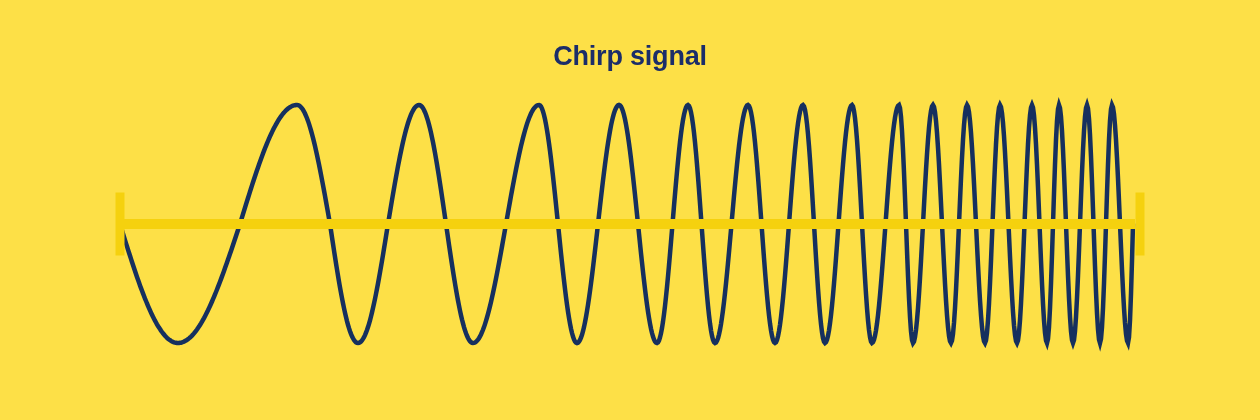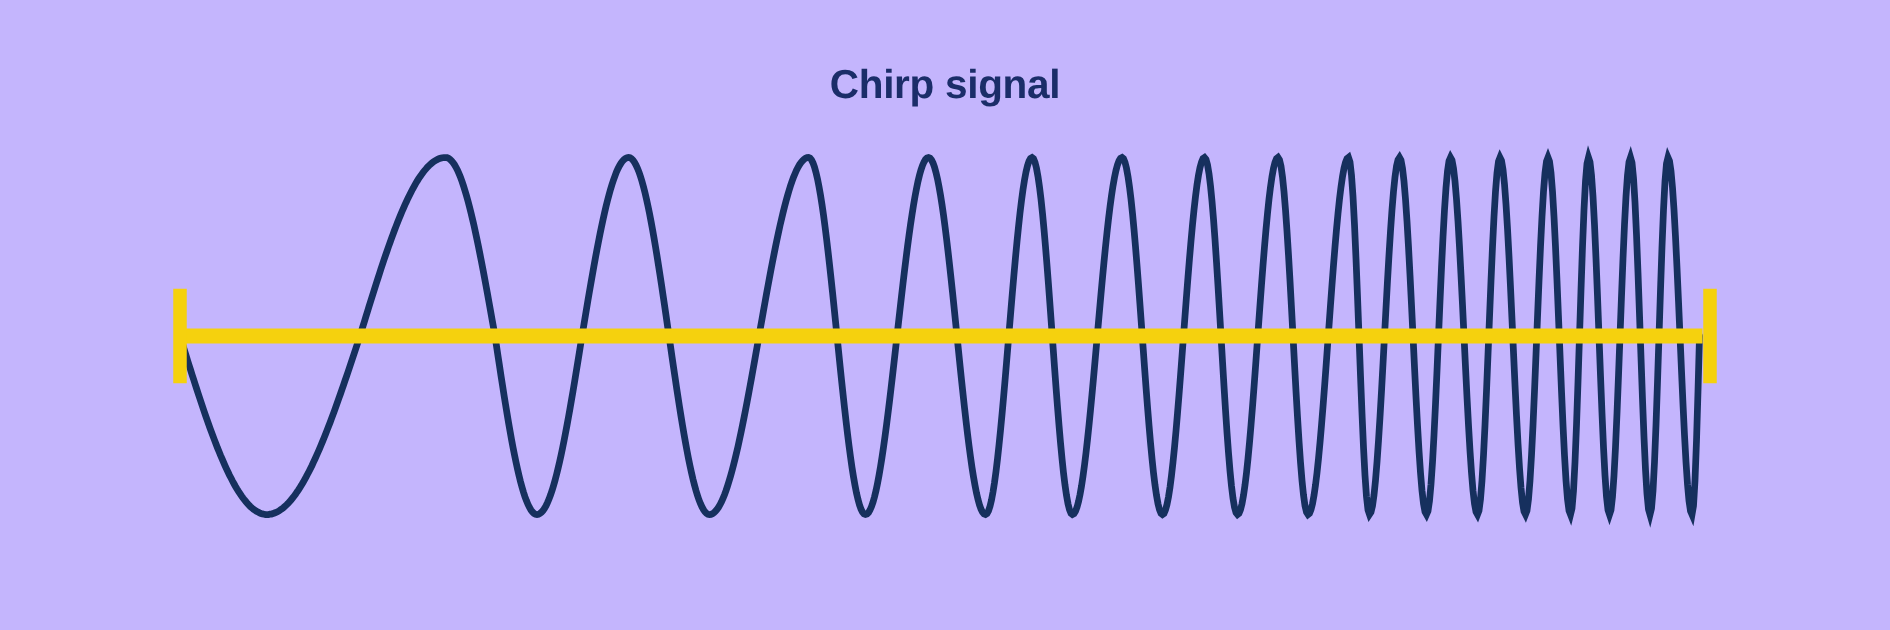--- a/index.html
+++ b/index.html
@@ -22,21 +22,21 @@
   }
   .chart-svg {
     position: absolute;
     top: 0;
     left: 0;
   }
 </style>
 </head>
 <body>
 
-<div class="stage" style="background: #c4b5fd;">
+<div class="stage" style="background: #fde047;">
   <svg class="chart-svg" width="1260" height="420" viewBox="0 0 1260 420" xmlns="http://www.w3.org/2000/svg">
     <path fill="none" stroke-linecap="round" d="M120,224.0 L121,227.2 L122,230.4 L123,233.7 L124,236.9 L125,240.1 L126,243.3 L127,246.4 L128,249.6 L129,252.7 L130,255.8 L131,258.9 L132,262.0 L133,265.0 L134,268.0 L135,271.0 L136,274.0 L137,276.9 L138,279.7 L139,282.6 L140,285.4 L141,288.1 L142,290.8 L143,293.4 L144,296.0 L145,298.6 L146,301.0 L147,303.5 L148,305.8 L149,308.1 L150,310.4 L151,312.6 L152,314.7 L153,316.8 L154,318.7 L155,320.7 L156,322.5 L157,324.3 L158,326.0 L159,327.6 L160,329.1 L161,330.6 L162,332.0 L163,333.3 L164,334.5 L165,335.7 L166,336.8 L167,337.8 L168,338.7 L169,339.5 L170,340.2 L171,340.9 L172,341.4 L173,341.9 L174,342.3 L175,342.6 L176,342.8 L177,343.0 L178,343.0 L179,343.0 L180,342.8 L181,342.7 L182,342.4 L183,342.0 L184,341.6 L185,341.1 L186,340.6 L187,339.9 L188,339.2 L189,338.4 L190,337.5 L191,336.6 L192,335.6 L193,334.5 L194,333.4 L195,332.1 L196,330.8 L197,329.5 L198,328.0 L199,326.6 L200,325.0 L201,323.4 L202,321.7 L203,319.9 L204,318.1 L205,316.2 L206,314.3 L207,312.3 L208,310.3 L209,308.1 L210,306.0 L211,303.8 L212,301.5 L213,299.2 L214,296.8 L215,294.4 L216,292.0 L217,289.5 L218,286.9 L219,284.4 L220,281.8 L221,279.1 L222,276.4 L223,273.7 L224,270.9 L225,268.1 L226,265.3 L227,262.5 L228,259.6 L229,256.7 L230,253.8 L231,250.9 L232,248.0 L233,245.0 L234,242.0 L235,239.0 L236,236.0 L237,233.0 L238,230.0 L239,227.0 L240,224.0 L241,220.7 L242,217.4 L243,214.2 L244,210.9 L245,207.7 L246,204.4 L247,201.2 L248,198.0 L249,194.8 L250,191.6 L251,188.5 L252,185.4 L253,182.3 L254,179.2 L255,176.2 L256,173.2 L257,170.3 L258,167.4 L259,164.5 L260,161.7 L261,158.9 L262,156.2 L263,153.5 L264,150.9 L265,148.3 L266,145.8 L267,143.4 L268,141.0 L269,138.7 L270,136.4 L271,134.3 L272,132.1 L273,130.1 L274,128.1 L275,126.2 L276,124.4 L277,122.6 L278,120.9 L279,119.3 L280,117.8 L281,116.4 L282,115.0 L283,113.7 L284,112.6 L285,111.4 L286,110.4 L287,109.5 L288,108.6 L289,107.9 L290,107.2 L291,106.6 L292,106.1 L293,105.7 L294,105.4 L295,105.2 L296,105.0 L297,105.0 L298,105.1 L299,105.5 L300,106.2 L301,107.2 L302,108.4 L303,109.8 L304,111.5 L305,113.5 L306,115.8 L307,118.2 L308,120.9 L309,123.9 L310,127.1 L311,130.5 L312,134.1 L313,137.9 L314,141.9 L315,146.1 L316,150.4 L317,155.0 L318,159.7 L319,164.5 L320,169.5 L321,174.6 L322,179.8 L323,185.1 L324,190.5 L325,195.9 L326,201.5 L327,207.1 L328,212.7 L329,218.3 L330,224.0 L331,230.7 L332,237.3 L333,243.9 L334,250.5 L335,256.9 L336,263.3 L337,269.5 L338,275.6 L339,281.6 L340,287.3 L341,292.9 L342,298.2 L343,303.3 L344,308.1 L345,312.7 L346,317.0 L347,321.1 L348,324.8 L349,328.2 L350,331.2 L351,333.9 L352,336.3 L353,338.3 L354,340.0 L355,341.3 L356,342.3 L357,342.8 L358,343.0 L359,342.8 L360,342.3 L361,341.5 L362,340.4 L363,338.9 L364,337.2 L365,335.1 L366,332.7 L367,330.0 L368,327.1 L369,323.8 L370,320.3 L371,316.5 L372,312.4 L373,308.1 L374,303.6 L375,298.9 L376,293.9 L377,288.8 L378,283.5 L379,278.0 L380,272.4 L381,266.6 L382,260.8 L383,254.8 L384,248.7 L385,242.6 L386,236.4 L387,230.2 L388,224.0 L389,218.0 L390,212.0 L391,206.0 L392,200.0 L393,194.2 L394,188.4 L395,182.7 L396,177.1 L397,171.6 L398,166.2 L399,161.1 L400,156.0 L401,151.2 L402,146.5 L403,142.0 L404,137.7 L405,133.7 L406,129.9 L407,126.3 L408,123.0 L409,120.0 L410,117.2 L411,114.6 L412,112.4 L413,110.5 L414,108.8 L415,107.4 L416,106.4 L417,105.6 L418,105.2 L419,105.0 L420,105.2 L421,105.8 L422,106.8 L423,108.2 L424,110.0 L425,112.2 L426,114.7 L427,117.7 L428,120.9 L429,124.6 L430,128.5 L431,132.8 L432,137.4 L433,142.3 L434,147.5 L435,152.9 L436,158.6 L437,164.5 L438,170.6 L439,176.9 L440,183.3 L441,189.9 L442,196.6 L443,203.3 L444,210.2 L445,217.1 L446,224.0 L447,230.9 L448,237.8 L449,244.7 L450,251.4 L451,258.1 L452,264.7 L453,271.1 L454,277.4 L455,283.5 L456,289.4 L457,295.1 L458,300.5 L459,305.7 L460,310.6 L461,315.2 L462,319.5 L463,323.4 L464,327.1 L465,330.3 L466,333.3 L467,335.8 L468,338.0 L469,339.8 L470,341.2 L471,342.2 L472,342.8 L473,343.0 L474,342.9 L475,342.5 L476,341.8 L477,340.8 L478,339.6 L479,338.2 L480,336.5 L481,334.5 L482,332.2 L483,329.8 L484,327.1 L485,324.1 L486,320.9 L487,317.5 L488,313.9 L489,310.1 L490,306.1 L491,301.9 L492,297.6 L493,293.0 L494,288.3 L495,283.5 L496,278.5 L497,273.4 L498,268.2 L499,262.9 L500,257.5 L501,252.1 L502,246.5 L503,240.9 L504,235.3 L505,229.7 L506,224.0 L507,218.3 L508,212.7 L509,207.1 L510,201.5 L511,195.9 L512,190.5 L513,185.1 L514,179.8 L515,174.6 L516,169.5 L517,164.5 L518,159.7 L519,155.0 L520,150.4 L521,146.1 L522,141.9 L523,137.9 L524,134.1 L525,130.5 L526,127.1 L527,123.9 L528,120.9 L529,118.2 L530,115.8 L531,113.5 L532,111.5 L533,109.8 L534,108.4 L535,107.2 L536,106.2 L537,105.5 L538,105.1 L539,105.0 L540,105.4 L541,106.6 L542,108.6 L543,111.4 L544,115.0 L545,119.3 L546,124.4 L547,130.1 L548,136.4 L549,143.4 L550,150.9 L551,158.9 L552,167.4 L553,176.2 L554,185.4 L555,194.8 L556,204.4 L557,214.2 L558,224.0 L559,233.8 L560,243.6 L561,253.2 L562,262.6 L563,271.8 L564,280.6 L565,289.1 L566,297.1 L567,304.6 L568,311.6 L569,317.9 L570,323.6 L571,328.7 L572,333.0 L573,336.6 L574,339.4 L575,341.4 L576,342.6 L577,343.0 L578,342.7 L579,341.7 L580,340.0 L581,337.7 L582,334.8 L583,331.2 L584,327.1 L585,322.3 L586,317.0 L587,311.2 L588,304.9 L589,298.2 L590,291.0 L591,283.5 L592,275.6 L593,267.5 L594,259.1 L595,250.5 L596,241.7 L597,232.9 L598,224.0 L599,215.1 L600,206.3 L601,197.5 L602,188.9 L603,180.5 L604,172.4 L605,164.5 L606,157.0 L607,149.8 L608,143.1 L609,136.8 L610,131.0 L611,125.7 L612,120.9 L613,116.8 L614,113.2 L615,110.3 L616,108.0 L617,106.3 L618,105.3 L619,105.0 L620,105.4 L621,106.6 L622,108.6 L623,111.4 L624,115.0 L625,119.3 L626,124.4 L627,130.1 L628,136.4 L629,143.4 L630,150.9 L631,158.9 L632,167.4 L633,176.2 L634,185.4 L635,194.8 L636,204.4 L637,214.2 L638,224.0 L639,233.8 L640,243.6 L641,253.2 L642,262.6 L643,271.8 L644,280.6 L645,289.1 L646,297.1 L647,304.6 L648,311.6 L649,317.9 L650,323.6 L651,328.7 L652,333.0 L653,336.6 L654,339.4 L655,341.4 L656,342.6 L657,343.0 L658,342.4 L659,340.6 L660,337.5 L661,333.4 L662,328.0 L663,321.7 L664,314.3 L665,306.0 L666,296.8 L667,286.9 L668,276.4 L669,265.3 L670,253.8 L671,242.0 L672,230.0 L673,218.0 L674,206.0 L675,194.2 L676,182.7 L677,171.6 L678,161.1 L679,151.2 L680,142.0 L681,133.7 L682,126.3 L683,120.0 L684,114.6 L685,110.5 L686,107.4 L687,105.6 L688,105.0 L689,105.8 L690,108.2 L691,112.2 L692,117.7 L693,124.6 L694,132.8 L695,142.3 L696,152.9 L697,164.5 L698,176.9 L699,189.9 L700,203.3 L701,217.1 L702,230.9 L703,244.7 L704,258.1 L705,271.1 L706,283.5 L707,295.1 L708,305.7 L709,315.2 L710,323.4 L711,330.3 L712,335.8 L713,339.8 L714,342.2 L715,343.0 L716,342.5 L717,340.8 L718,338.2 L719,334.5 L720,329.8 L721,324.1 L722,317.5 L723,310.1 L724,301.9 L725,293.0 L726,283.5 L727,273.4 L728,262.9 L729,252.1 L730,240.9 L731,229.7 L732,218.3 L733,207.1 L734,195.9 L735,185.1 L736,174.6 L737,164.5 L738,155.0 L739,146.1 L740,137.9 L741,130.5 L742,123.9 L743,118.2 L744,113.5 L745,109.8 L746,107.2 L747,105.5 L748,105.0 L749,105.8 L750,108.2 L751,112.2 L752,117.7 L753,124.6 L754,132.8 L755,142.3 L756,152.9 L757,164.5 L758,176.9 L759,189.9 L760,203.3 L761,217.1 L762,230.9 L763,244.7 L764,258.1 L765,271.1 L766,283.5 L767,295.1 L768,305.7 L769,315.2 L770,323.4 L771,330.3 L772,335.8 L773,339.8 L774,342.2 L775,343.0 L776,342.3 L777,340.0 L778,336.3 L779,331.2 L780,324.8 L781,317.0 L782,308.1 L783,298.2 L784,287.3 L785,275.6 L786,263.3 L787,250.5 L788,237.3 L789,224.0 L790,210.7 L791,197.5 L792,184.7 L793,172.4 L794,160.7 L795,149.8 L796,139.9 L797,131.0 L798,123.2 L799,116.8 L800,111.7 L801,108.0 L802,105.7 L803,105.0 L804,106.2 L805,109.8 L806,115.8 L807,123.9 L808,134.1 L809,146.1 L810,159.7 L811,174.6 L812,190.5 L813,207.1 L814,224.0 L815,240.9 L816,257.5 L817,273.4 L818,288.3 L819,301.9 L820,313.9 L821,324.1 L822,332.2 L823,338.2 L824,341.8 L825,343.0 L826,342.2 L827,339.8 L828,335.8 L829,330.3 L830,323.4 L831,315.2 L832,305.7 L833,295.1 L834,283.5 L835,271.1 L836,258.1 L837,244.7 L838,230.9 L839,217.1 L840,203.3 L841,189.9 L842,176.9 L843,164.5 L844,152.9 L845,142.3 L846,132.8 L847,124.6 L848,117.7 L849,112.2 L850,108.2 L851,105.8 L852,105.0 L853,106.5 L854,110.8 L855,118.0 L856,127.7 L857,139.9 L858,154.1 L859,170.0 L860,187.2 L861,205.4 L862,224.0 L863,242.6 L864,260.8 L865,278.0 L866,293.9 L867,308.1 L868,320.3 L869,330.0 L870,337.2 L871,341.5 L872,343.0 L873,342.2 L874,339.8 L875,335.8 L876,330.3 L877,323.4 L878,315.2 L879,305.7 L880,295.1 L881,283.5 L882,271.1 L883,258.1 L884,244.7 L885,230.9 L886,217.1 L887,203.3 L888,189.9 L889,176.9 L890,164.5 L891,152.9 L892,142.3 L893,132.8 L894,124.6 L895,117.7 L896,112.2 L897,108.2 L898,105.8 L899,105.0 L900,108.0 L901,116.8 L902,131.0 L903,149.8 L904,172.4 L905,197.5 L906,224.0 L907,250.5 L908,275.6 L909,298.2 L910,317.0 L911,331.2 L912,340.0 L913,343.0 L914,341.5 L915,337.2 L916,330.0 L917,320.3 L918,308.1 L919,293.9 L920,278.0 L921,260.8 L922,242.6 L923,224.0 L924,205.4 L925,187.2 L926,170.0 L927,154.1 L928,139.9 L929,127.7 L930,118.0 L931,110.8 L932,106.5 L933,105.0 L934,106.8 L935,112.2 L936,120.9 L937,132.8 L938,147.5 L939,164.5 L940,183.3 L941,203.3 L942,224.0 L943,244.7 L944,264.7 L945,283.5 L946,300.5 L947,315.2 L948,327.1 L949,335.8 L950,341.2 L951,343.0 L952,340.7 L953,333.9 L954,322.9 L955,308.1 L956,290.1 L957,269.5 L958,247.2 L959,224.0 L960,200.8 L961,178.5 L962,157.9 L963,139.9 L964,125.1 L965,114.1 L966,107.3 L967,105.0 L968,106.8 L969,112.2 L970,120.9 L971,132.8 L972,147.5 L973,164.5 L974,183.3 L975,203.3 L976,224.0 L977,244.7 L978,264.7 L979,283.5 L980,300.5 L981,315.2 L982,327.1 L983,335.8 L984,341.2 L985,343.0 L986,340.4 L987,332.7 L988,320.3 L989,303.6 L990,283.5 L991,260.8 L992,236.4 L993,211.6 L994,187.2 L995,164.5 L996,144.4 L997,127.7 L998,115.3 L999,107.6 L1000,105.0 L1001,107.0 L1002,113.0 L1003,122.8 L1004,136.1 L1005,152.3 L1006,171.0 L1007,191.4 L1008,213.0 L1009,235.0 L1010,256.6 L1011,277.0 L1012,295.7 L1013,311.9 L1014,325.2 L1015,335.0 L1016,341.0 L1017,343.0 L1018,340.4 L1019,332.7 L1020,320.3 L1021,303.6 L1022,283.5 L1023,260.8 L1024,236.4 L1025,211.6 L1026,187.2 L1027,164.5 L1028,144.4 L1029,127.7 L1030,115.3 L1031,107.6 L1032,105.0 L1033,107.6 L1034,115.3 L1035,127.7 L1036,144.4 L1037,164.5 L1038,187.2 L1039,211.6 L1040,236.4 L1041,260.8 L1042,283.5 L1043,303.6 L1044,320.3 L1045,332.7 L1046,340.4 L1047,343.0 L1048,338.9 L1049,327.1 L1050,308.1 L1051,283.5 L1052,254.8 L1053,224.0 L1054,193.2 L1055,164.5 L1056,139.9 L1057,120.9 L1058,109.1 L1059,105.0 L1060,108.0 L1061,116.8 L1062,131.0 L1063,149.8 L1064,172.4 L1065,197.5 L1066,224.0 L1067,250.5 L1068,275.6 L1069,298.2 L1070,317.0 L1071,331.2 L1072,340.0 L1073,343.0 L1074,340.0 L1075,331.2 L1076,317.0 L1077,298.2 L1078,275.6 L1079,250.5 L1080,224.0 L1081,197.5 L1082,172.4 L1083,149.8 L1084,131.0 L1085,116.8 L1086,108.0 L1087,105.0 L1088,108.5 L1089,118.6 L1090,134.9 L1091,156.4 L1092,181.8 L1093,209.7 L1094,238.3 L1095,266.2 L1096,291.6 L1097,313.1 L1098,329.4 L1099,339.5 L1100,343.0 L1101,338.9 L1102,327.1 L1103,308.1 L1104,283.5 L1105,254.8 L1106,224.0 L1107,193.2 L1108,164.5 L1109,139.9 L1110,120.9 L1111,109.1 L1112,105.0 L1113,107.3 L1114,114.1 L1115,125.1 L1116,139.9 L1117,157.9 L1118,178.5 L1119,200.8 L1120,224.0 L1121,247.2 L1122,269.5 L1123,290.1 L1124,308.1 L1125,322.9 L1126,333.9 L1127,340.7 L1128,343.0 L1129,337.2 L1130,320.3 L1131,293.9 L1132,260.8 L1133,224.0" stroke="#16305e" stroke-width="4.5"></path>
     <rect x="117" y="219" width="1018" height="10" fill="#f5d10e"></rect>
     <rect x="115.5" y="192.5" width="9" height="63" fill="#f5d10e"></rect>
     <rect x="1135.5" y="192.5" width="9" height="63" fill="#f5d10e"></rect>
   </svg>
   <div class="figure-title" style="color: rgb(27, 45, 105);">Chirp signal</div>
 </div>
 
 </body></html>

